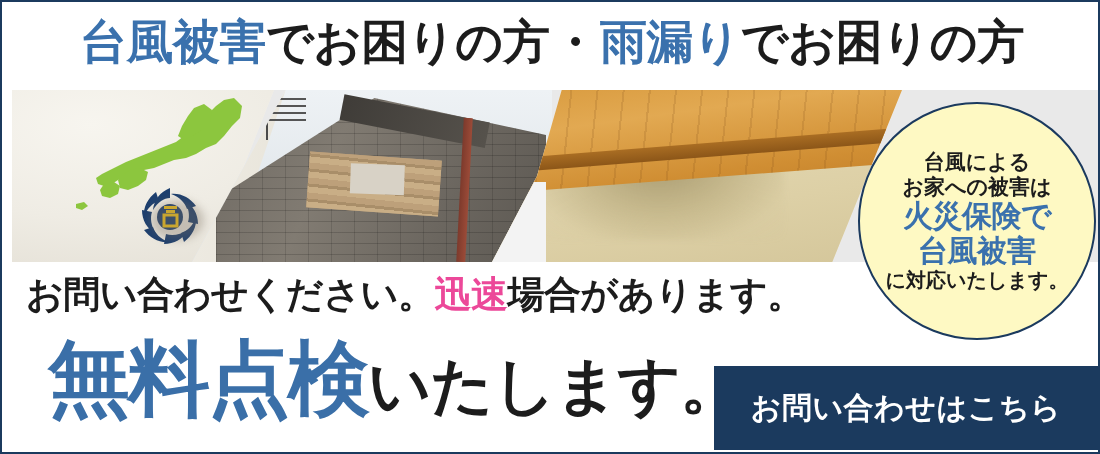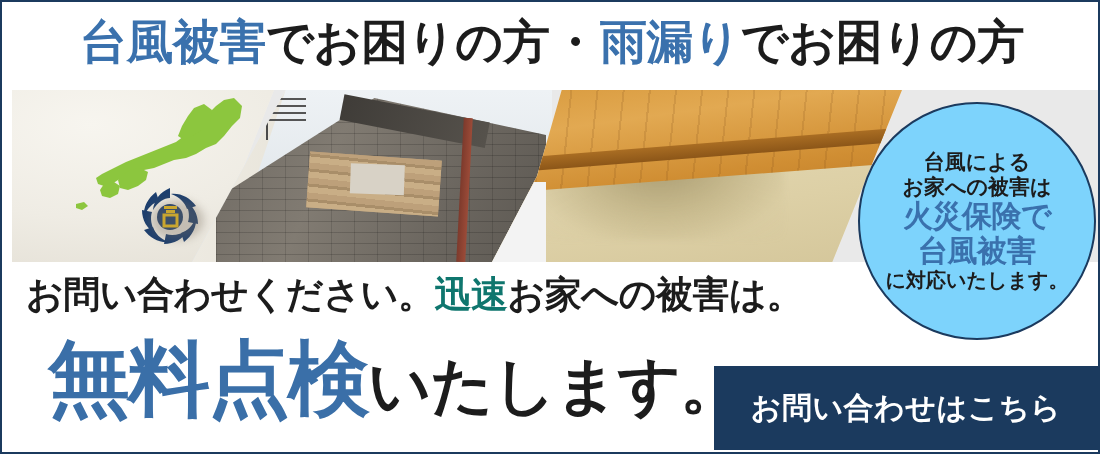--- a/index.html
+++ b/index.html
@@ -278,21 +278,21 @@
   }
 
   
   .badge {
     position: absolute;
     left: 856px;
     top: 100px;
     width: 238px;
     height: 238px;
     border-radius: 50%;
-    background: #7dd3fc;
+    background: #fef9c3;
     border: 2px solid #1b3a5e;
     box-sizing: border-box;
     display: flex;
     flex-direction: column;
     align-items: center;
     justify-content: center;
     text-align: center;
     line-height: 1.16;
     z-index: 5;
   }
@@ -315,21 +315,21 @@
     position: absolute;
     left: 24px;
     top: 268px;
     width: 830px;
     font-size: 37px;
     font-weight: bold;
     color: #1c1c1c;
     white-space: nowrap;
     letter-spacing: -0.5px;
   }
-  .midline .hl { color: #0f766e; margin-top: 13px; }
+  .midline .hl { color: #ec4899; margin-top: 13px; }
 
   
   .bottomline {
     position: absolute;
     left: 26px;
     top: 336px;
     white-space: nowrap;
     line-height: 1;
   }
   .bottomline .big {
@@ -439,21 +439,21 @@
 
   <div class="badge">
     <div class="badge-line badge-l1">台風による</div>
     <div class="badge-line badge-l2">お家への被害は</div>
     <div class="badge-line badge-l3">火災保険で</div>
     <div class="badge-line badge-l4">台風被害</div>
     <div class="badge-line badge-l5">に対応いたします。</div>
   </div>
 
   <div class="midline">
-    <span>お問い合わせください。</span><span class="hl">迅速</span><span>お家への被害は。</span>
+    <span>お問い合わせください。</span><span class="hl">迅速</span><span>場合があります。</span>
   </div>
 
   <div class="bottomline">
     <span class="big">無料点検</span><span class="small">いたします。</span>
   </div>
 
   <div class="cta">
     <span>お問い合わせはこちら</span>
   </div>
 

